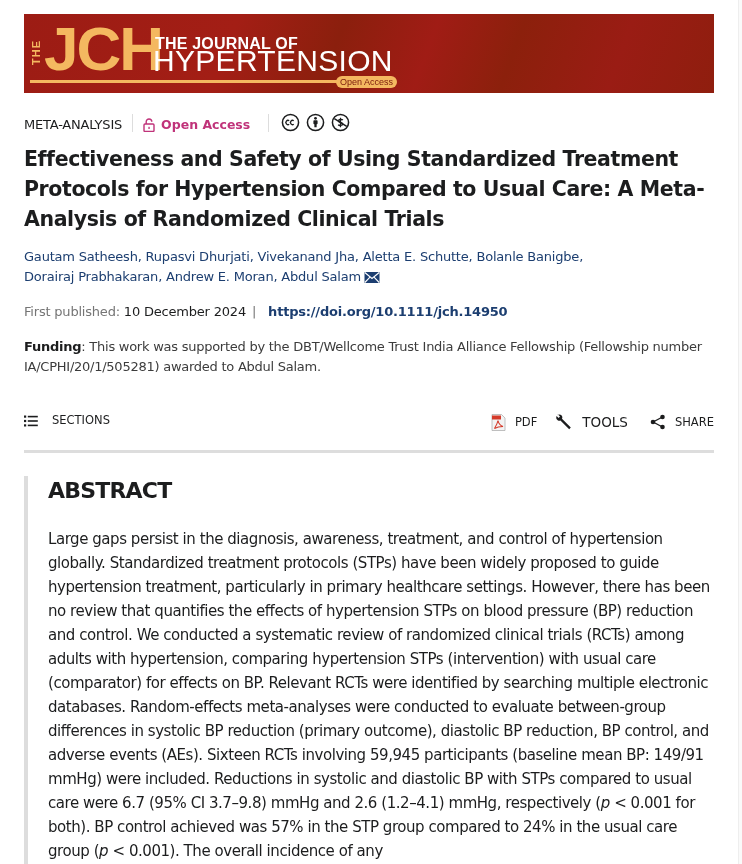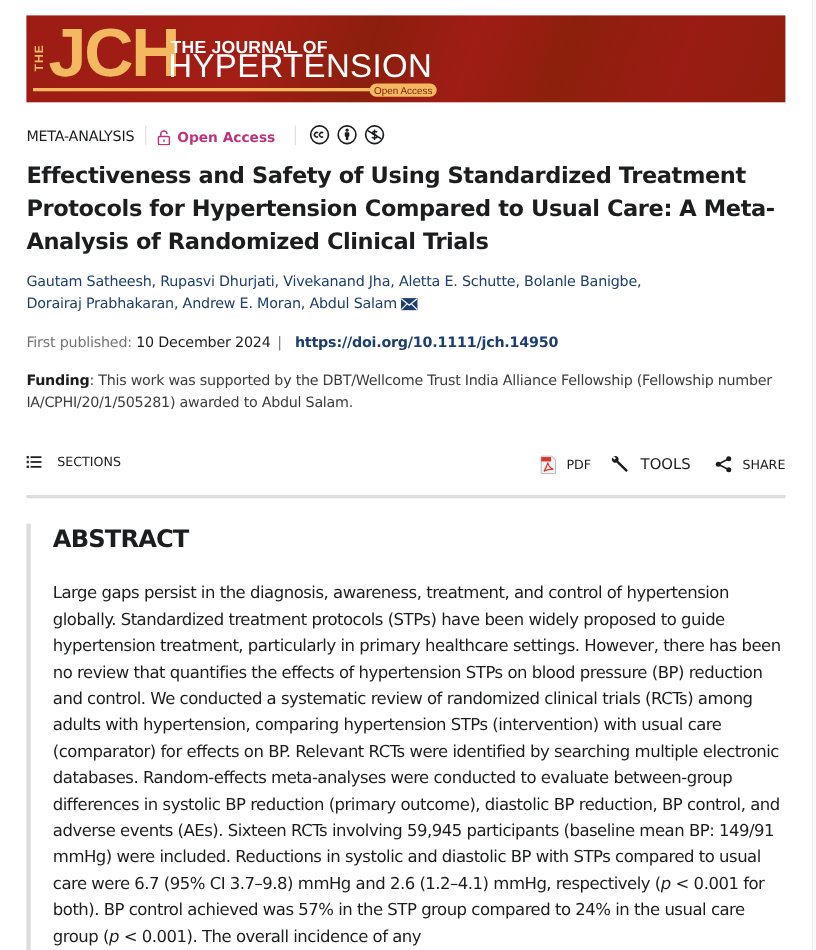--- a/index.html
+++ b/index.html
@@ -80,21 +80,21 @@
     .pubinfo .date { color: #1c1d1e; }
     .pubinfo .bar { color: #757575; margin: 0 8px 0 6px; }
     .pubinfo .doi { color: #1c3e70; font-weight: bold; text-decoration: none; }
 
     
     .funding { position: absolute; top: 323px; left: 0; width: 690px; font-size: 13px; line-height: 20px; color: #3c3c3c; letter-spacing: -0.25px; }
     .funding b { color: #1c1d1e; }
 
     
     .toolbar { position: absolute; top: 399px; left: 0; width: 690px; height: 22px; }
-    .sections-btn { position: absolute; left: 0; top: 0; display: flex; align-items: center; font-size: 11.5px; color: #1c1d1e; }
+    .sections-btn { position: absolute; left: 0; top: 0; display: flex; align-items: flex-end; font-size: 11.5px; color: #1c1d1e; }
     .sections-btn svg { margin-right: 14px; }
     .right-tools { position: absolute; right: 0; top: 0; display: flex; align-items: center; }
     .tool { display: flex; align-items: center; font-size: 11.5px; color: #1c1d1e; margin-left: 18px; }
     .tool svg { margin-right: 9px; }
     .tool.tools-btn { font-size: 13.5px; }
     .divider { position: absolute; top: 436px; left: 0; width: 690px; height: 3px; background: #dddddd; }
 
     
     .abstract { position: absolute; top: 462px; left: 0; width: 690px; border-left: 4px solid #dddddd; padding-left: 20px; height: 420px; }
     .abstract h2 { font-family: "DejaVu Sans", sans-serif; font-weight: bold; font-size: 22px; line-height: 30px; color: #1c1d1e; letter-spacing: -0.8px; margin-top: 0; }

